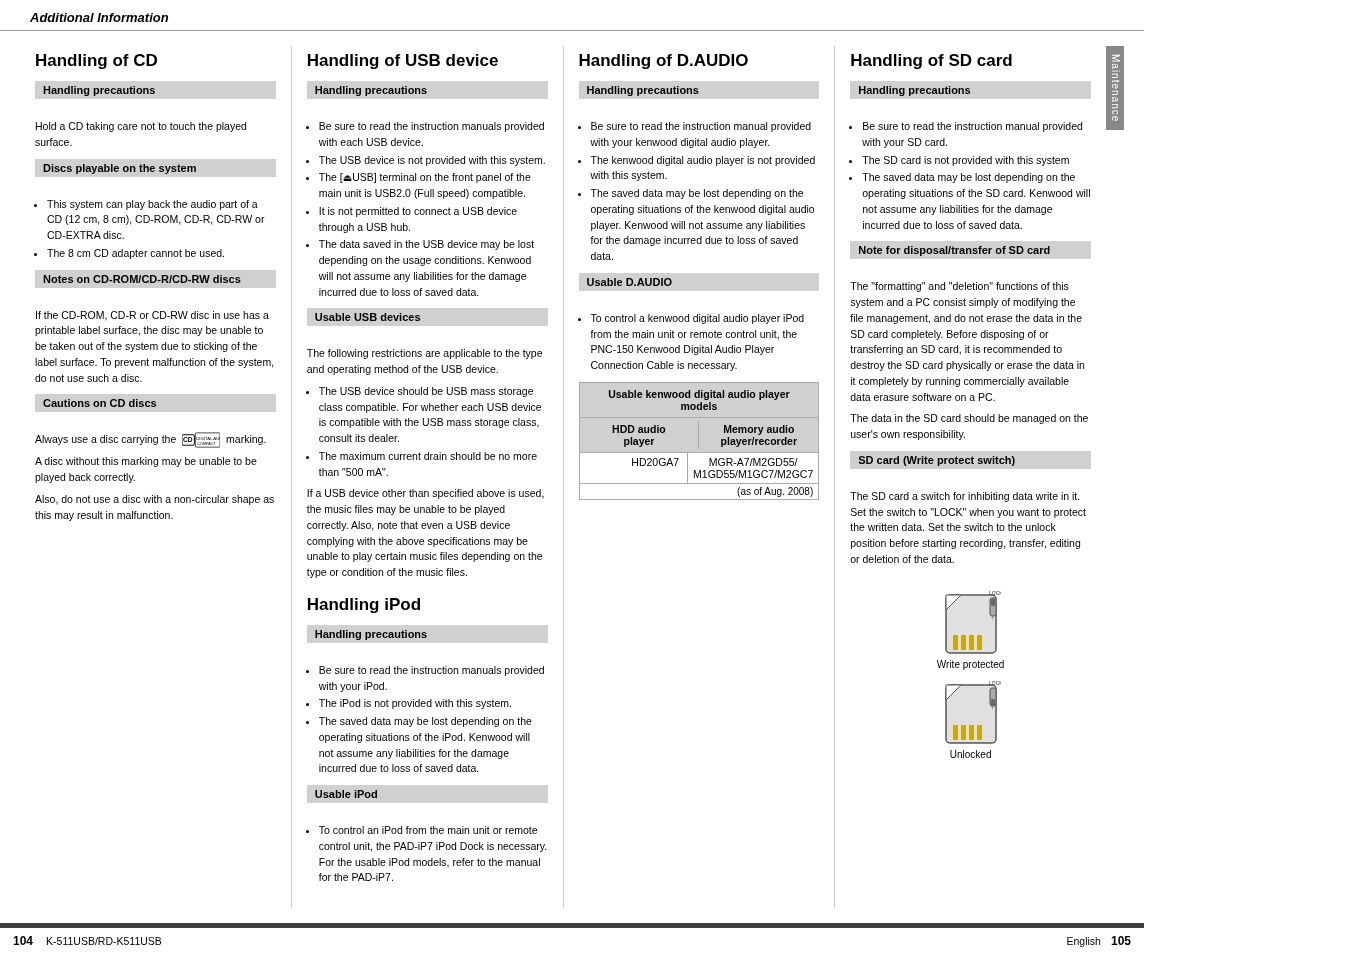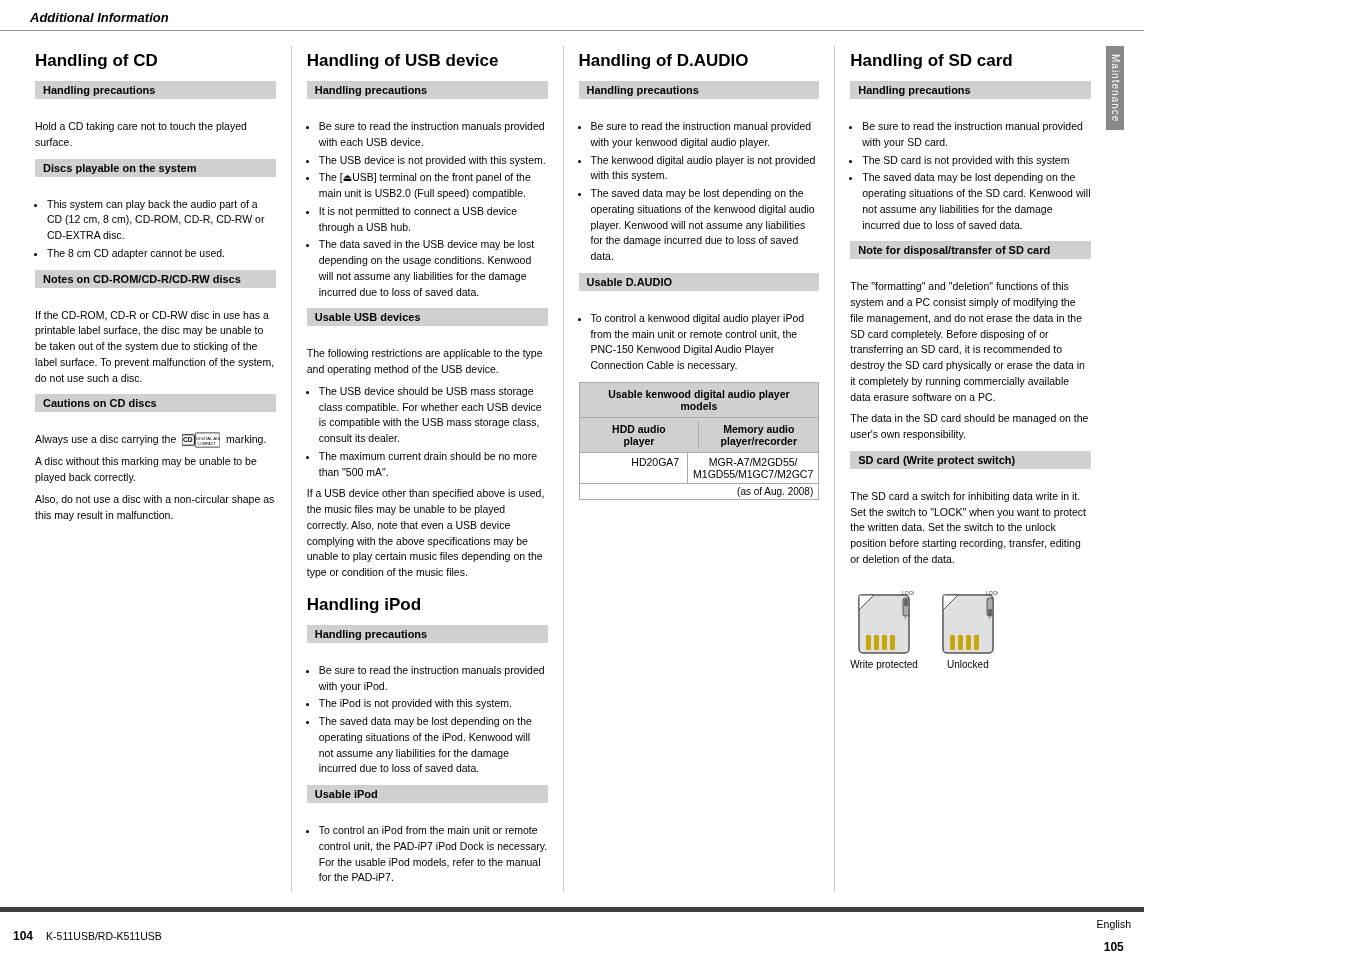--- a/index.html
+++ b/index.html
@@ -121,23 +121,23 @@
     .table-data-row .cell:last-child { border-right: none; }
     .table-note {
       text-align: right;
       font-size: 10px;
       padding: 2px 5px;
       border-top: 1px solid #aaa;
     }
     .sd-card-images {
       display: flex;
       align-items: center;
-      justify-content: flex-start;
+      justify-content: space-between;
       margin-top: 12px;
-      gap: 20px;
+      flex-direction: column;
     }
     .sd-card-img-wrapper {
       display: flex;
       flex-direction: column;
       align-items: center;
       font-size: 10px;
     }
     .sd-card-svg {
       margin-bottom: 4px;
     }
@@ -340,18 +340,18 @@
       <div class="sidebar-maintenance">Maintenance</div>
     </div>
 
   </div>
 
   <div class="page-footer">
     <div>
       <span class="footer-left">104</span>
       <span class="footer-mid" style="margin-left:10px;">K-511USB/RD-K511USB</span>
     </div>
-    <div style="display:flex;align-items:center;gap:10px;flex-direction:column;">
+    <div style="display:flex;align-items:center;gap:10px;">
       <span class="footer-label-right">English</span>
       <span class="footer-left">105</span>
     </div>
   </div>
 </div>
 
 </body></html>

